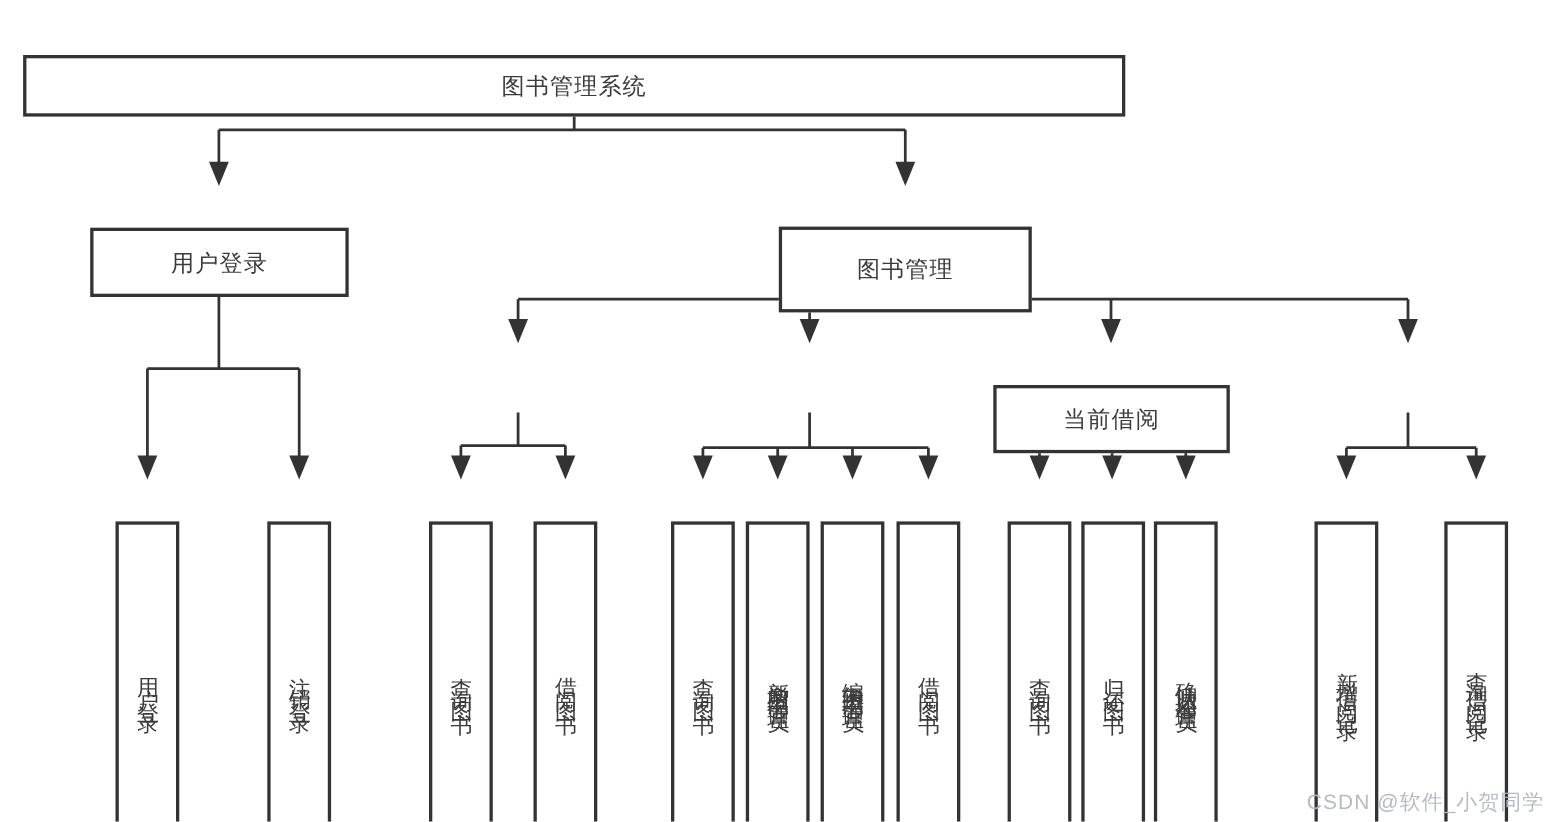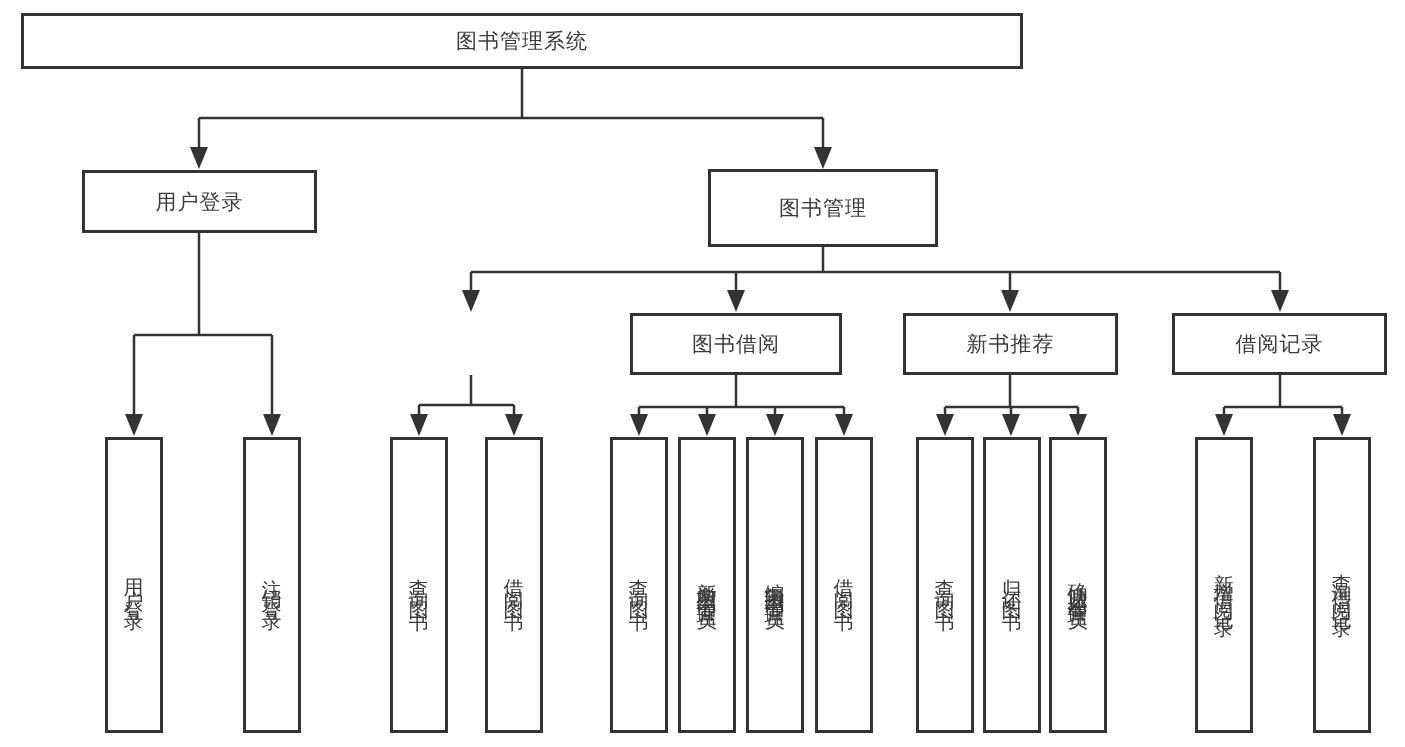--- a/index.html
+++ b/index.html
@@ -3,21 +3,21 @@
 <meta charset="utf-8">
 <style>
   html,body{margin:0;padding:0;background:#ffffff;}
   .stage{
     position:relative;width:1405px;height:747px;background:#ffffff;overflow:hidden;
     font-family:"Liberation Sans","DejaVu Sans",sans-serif;color:#3b3b3b;
   }
   .stage svg{position:absolute;left:0;top:0;}
   .box{
     position:absolute;box-sizing:border-box;border:3px solid #333333;background:#ffffff;
-    display:flex;align-items:center;justify-content:center;
+    display:flex;align-items:center;justify-content:center;margin-top:37px;
   }
   .box.h span{font-size:21px;letter-spacing:1px;color:#3b3b3b;white-space:nowrap;}
   .box.v{top:437px;height:296px;width:58px;}
   .box.v span{
     writing-mode:vertical-rl;font-size:20px;color:#3b3b3b;line-height:1;white-space:nowrap;
   }
   .ls-wide span{letter-spacing:11px;}
   .ls-med  span{letter-spacing:9px;}
   .ls-tight span{letter-spacing:4px;}
   .watermark{
@@ -86,28 +86,22 @@
     <span>图书管理系统</span>
   </div>
 
   <div class="box h" style="left:82px;top:170px;width:235px;height:63px">
     <span>用户登录</span>
   </div>
   <div class="box h" style="left:708px;top:169px;width:230px;height:78px">
     <span>图书管理</span>
   </div>
 
-  <div class="box h" style="left:630px;top:313px;width:212px;height:62px">
-    <span>图书借阅</span>
-  </div>
   <div class="box h" style="left:903px;top:313px;width:215px;height:62px">
-    <span>新书推荐</span>
-  </div>
-  <div class="box h" style="left:1172px;top:313px;width:215px;height:62px">
-    <span>借阅记录</span>
+    <span>当前借阅</span>
   </div>
 
   <div class="box v ls-wide" style="left:105px">
     <span>用户登录</span>
   </div>
   <div class="box v ls-wide" style="left:243px">
     <span>注销登录</span>
   </div>
   <div class="box v ls-wide" style="left:390px">
     <span>查询图书</span>
@@ -136,14 +130,15 @@
   <div class="box v ls-tight" style="left:1049px">
     <span>确认归还（管理员）</span>
   </div>
   <div class="box v ls-med" style="left:1195px">
     <span>新增借阅记录</span>
   </div>
   <div class="box v ls-med" style="left:1313px">
     <span>查询借阅记录</span>
   </div>
 
+  <div class="watermark">CSDN @软件_小贺同学</div>
 
 </div>
 
 </body></html>

